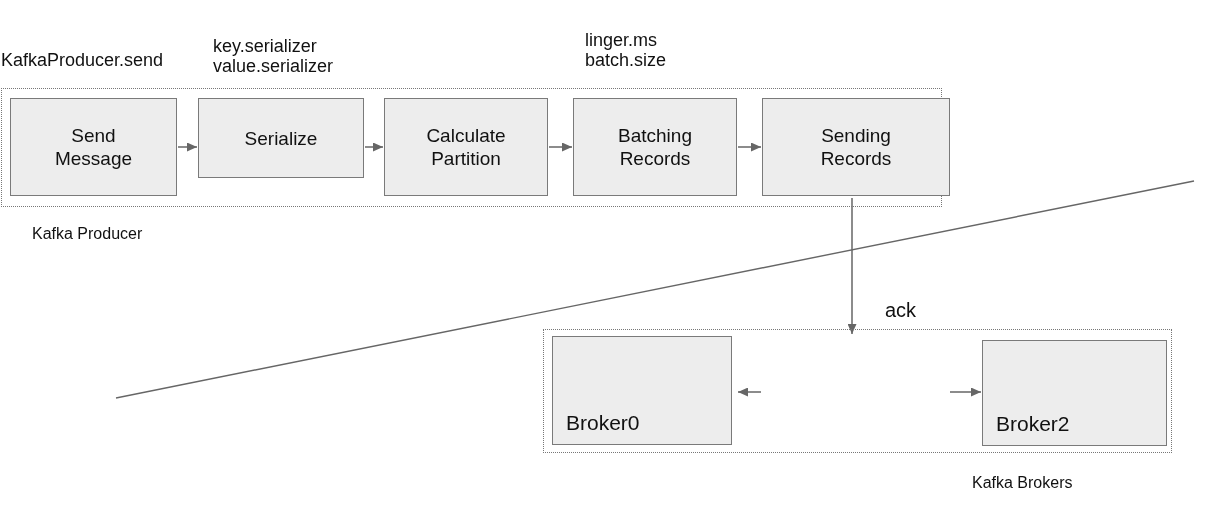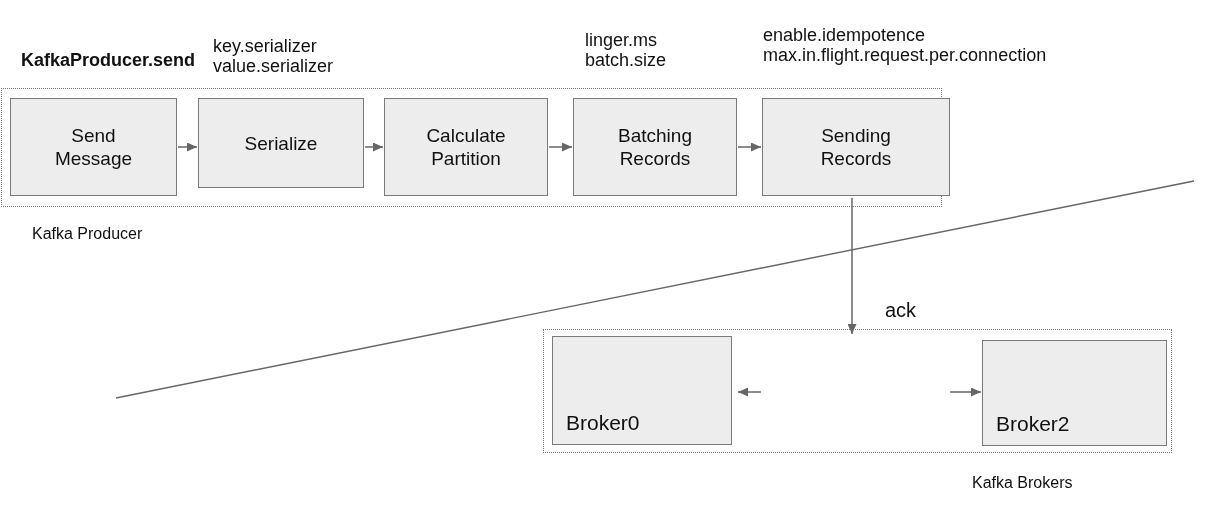--- a/index.html
+++ b/index.html
@@ -87,43 +87,39 @@
     <line x1="116" y1="398" x2="1194" y2="181" stroke="#666666" stroke-width="1.4"></line>
     <line x1="178" y1="147" x2="197" y2="147" stroke="#666666" stroke-width="1.5" marker-end="url(#arrowhead)"></line>
     <line x1="365" y1="147" x2="383" y2="147" stroke="#666666" stroke-width="1.5" marker-end="url(#arrowhead)"></line>
     <line x1="549" y1="147" x2="572" y2="147" stroke="#666666" stroke-width="1.5" marker-end="url(#arrowhead)"></line>
     <line x1="738" y1="147" x2="761" y2="147" stroke="#666666" stroke-width="1.5" marker-end="url(#arrowhead)"></line>
     <line x1="852" y1="198" x2="852" y2="334" stroke="#666666" stroke-width="1.5" marker-end="url(#arrowhead)"></line>
     <line x1="761" y1="392" x2="738" y2="392" stroke="#666666" stroke-width="1.5" marker-end="url(#arrowhead)"></line>
     <line x1="950" y1="392" x2="981" y2="392" stroke="#666666" stroke-width="1.5" marker-end="url(#arrowhead)"></line>
   </svg>
 
-  <div class="cfg" style="left:21px; top:50px;font-weight:bold;">
+  <div class="cfg" style="left:1px; top:50px;">
     <span>KafkaProducer.send</span>
   </div>
   <div class="cfg" style="left:213px; top:36px;">
     <span>key.serializer</span>
     <span>value.serializer</span>
   </div>
   <div class="cfg" style="left:585px; top:30px;">
     <span>linger.ms</span>
     <span>batch.size</span>
   </div>
-  <div class="cfg" style="left:763px; top:25px;">
-    <span>enable.idempotence</span>
-    <span>max.in.flight.request.per.connection</span>
-  </div>
 
   <div class="group" style="left:1px; top:88px; width:941px; height:119px;"></div>
 
   <div class="box step" style="left:10px; top:98px; width:167px; height:98px;">
     <span class="step-label">Send
 Message</span>
   </div>
-  <div class="box step" style="left:198px; top:98px; width:166px; height:90px;">
+  <div class="box step" style="left:198px; top:98px; width:166px; height:80px;">
     <span class="step-label">Serialize</span>
   </div>
   <div class="box step" style="left:384px; top:98px; width:164px; height:98px;">
     <span class="step-label">Calculate
 Partition</span>
   </div>
   <div class="box step" style="left:573px; top:98px; width:164px; height:98px;">
     <span class="step-label">Batching
 Records</span>
   </div>

